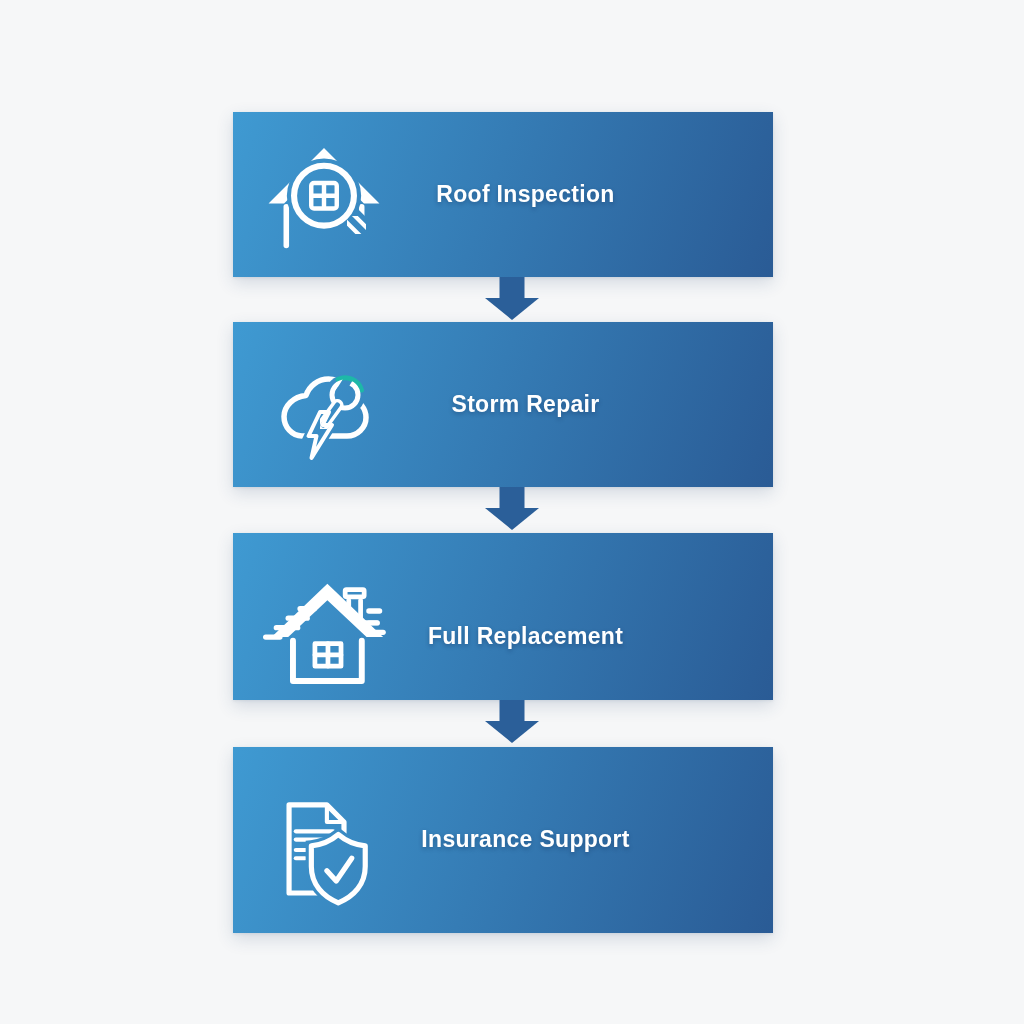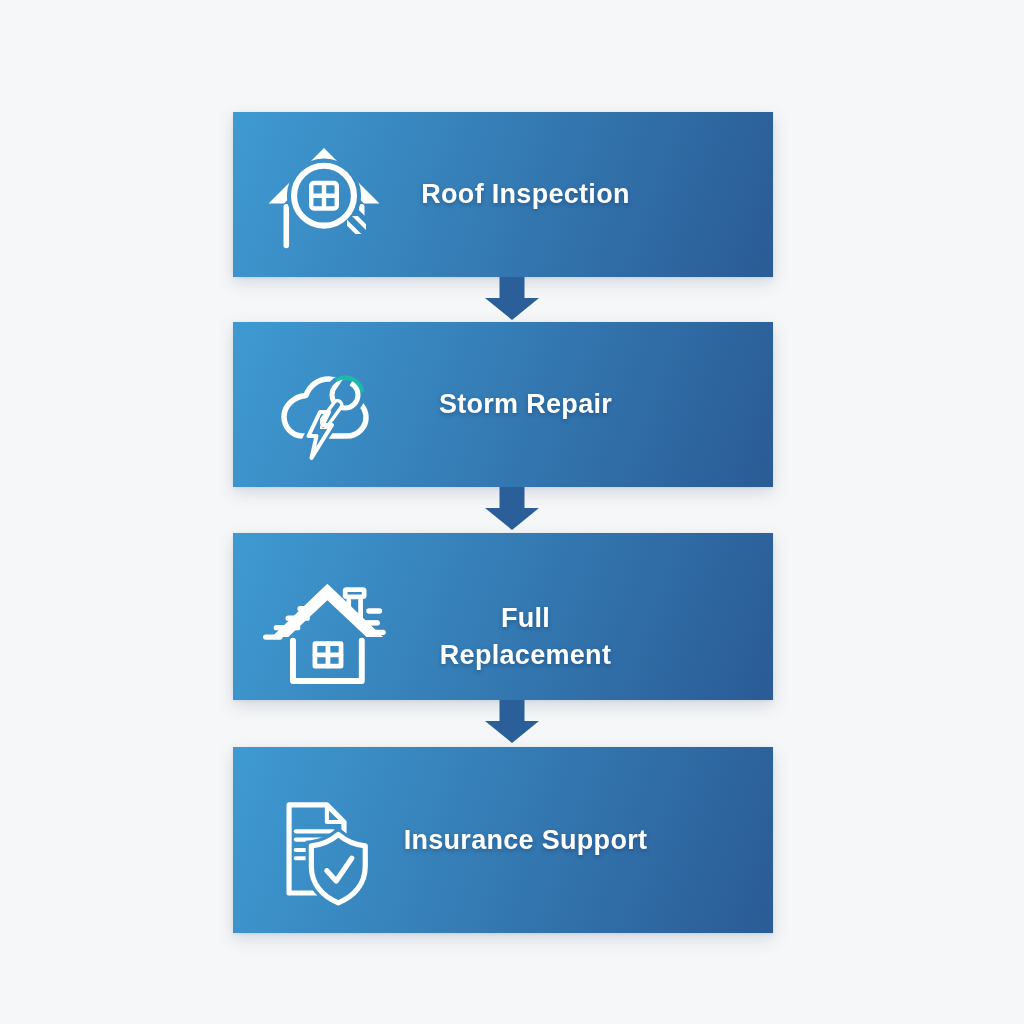--- a/index.html
+++ b/index.html
@@ -40,21 +40,21 @@
   .f{fill:var(--icon-stroke);stroke:none;}
   .teal{fill:none;stroke:var(--accent-teal);stroke-linecap:round;}
   .label{
     position:absolute;
     left:45px;right:0;top:0;bottom:0;
     display:flex;align-items:center;justify-content:center;
     text-align:center;
   }
   .label span{
     color:var(--text);
-    font-size:27px;
+    font-size:23px;
     font-weight:bold;
     letter-spacing:0.3px;
     line-height:1.35;
     text-shadow:0 2px 4px rgba(15,40,80,0.35);
     text-align:center;
   }
   .label--narrow span{display:inline-block;max-width:215px;margin-top:40px;}
   .arrow{
     position:absolute;
     left:484px;

